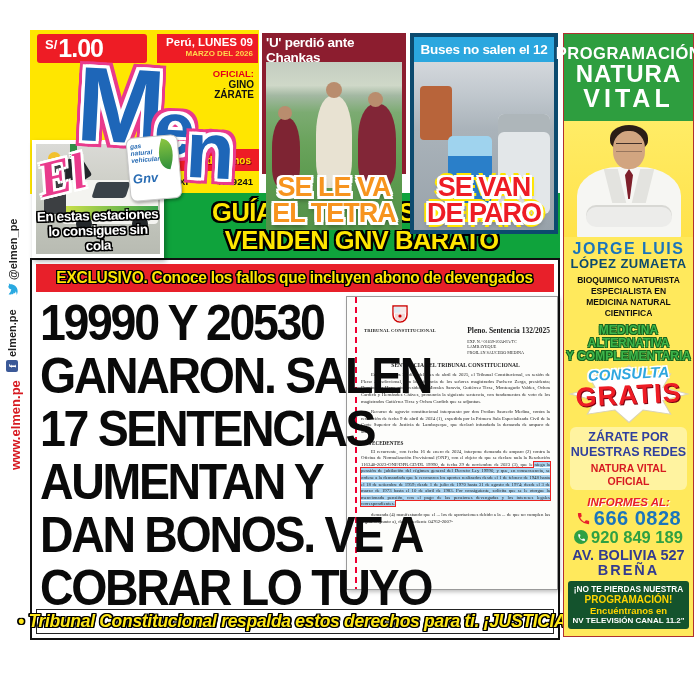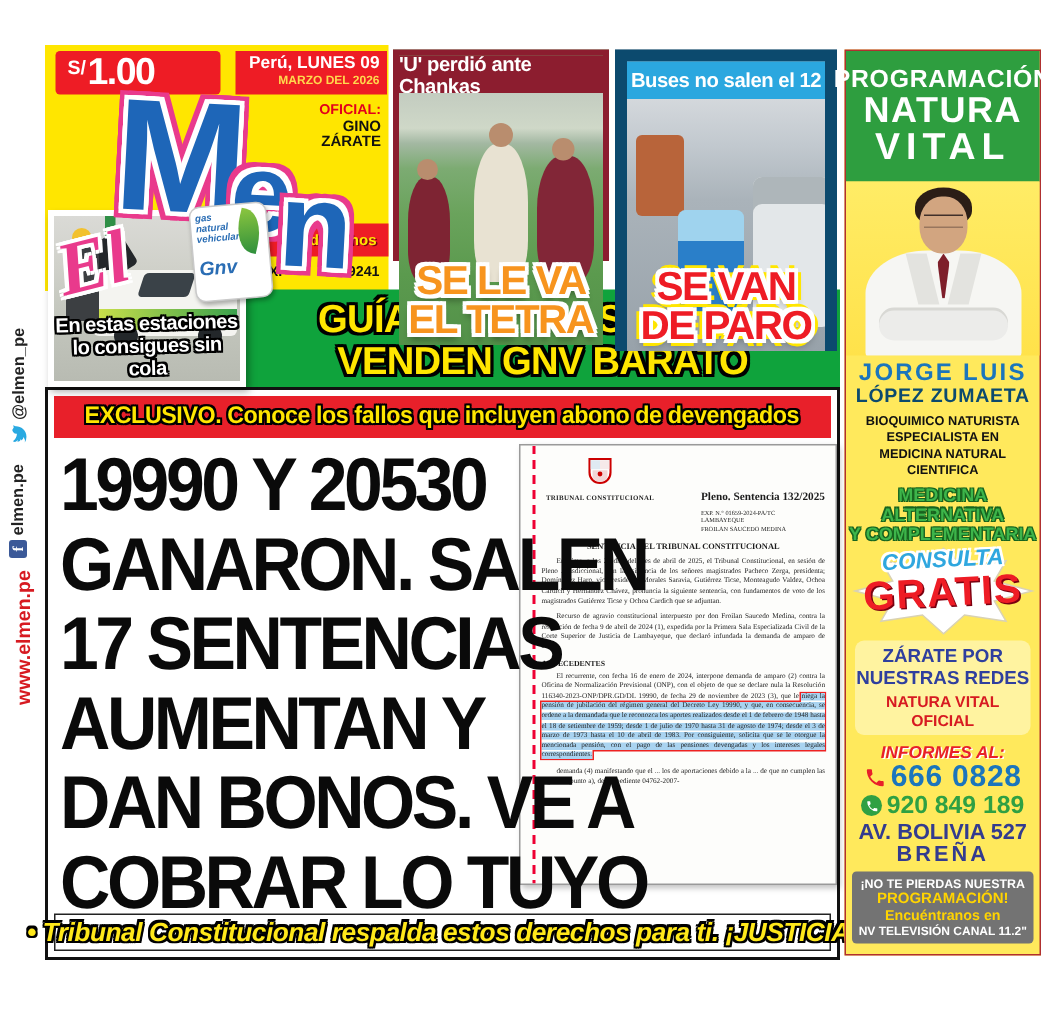--- a/index.html
+++ b/index.html
@@ -67,21 +67,21 @@
   .panel{box-sizing:border-box;}
   .soccer{left:262px;top:33px;width:144px;height:141px;border:4px solid #8C1D2F;background:#7aa870;z-index:4;}
   .soccer-kicker{height:25px;background:#8C1D2F;color:#fff;font-weight:bold;font-size:13.5px;
                  display:flex;align-items:center;justify-content:center;letter-spacing:-0.3px;}
   .soccer-photo{position:relative;height:168px;overflow:hidden;
       background:linear-gradient(180deg,#c3ccc0 0%,#cfd8c8 14%,#a3b8a2 20%,#7cab72 30%,#6aa35c 48%,#5b9a4e 72%,#539149 100%);}
   .pl{position:absolute;border-radius:42% 42% 30% 30%;}
   .head{position:absolute;border-radius:50%;background:#b98d6e;}
   .ov{position:absolute;left:0;right:0;bottom:4px;text-align:center;z-index:3;font-weight:900;line-height:26px;}
   .ov-soc{color:#F7941E;font-size:27px;letter-spacing:-1px;}
-  .bus{left:410px;top:33px;width:148px;height:201px;border:8px solid #0c4a6e;background:#aab3ba;z-index:4;}
+  .bus{left:410px;top:33px;width:148px;height:201px;border:4px solid #0c4a6e;background:#aab3ba;z-index:4;}
   .bus-kicker{height:25px;background:#2BA7DF;color:#fff;font-weight:bold;font-size:13.5px;
               display:flex;align-items:center;justify-content:center;letter-spacing:-0.3px;}
   .bus-photo{position:relative;height:168px;overflow:hidden;
       background:linear-gradient(180deg,#d4d8dc 0%,#c2c9cf 18%,#aab3ba 40%,#98a2aa 100%);}
   .ov-bus{color:#EE1C25;font-size:27px;letter-spacing:-1px;}
 
   
   .gnv-banner{left:130px;top:193px;width:430px;height:65px;background:#0FA33C;z-index:2;
               display:flex;flex-direction:column;align-items:center;justify-content:center;
               padding-left:34px;box-sizing:border-box;}
@@ -182,21 +182,21 @@
   .ad-informes{color:#E8202A;font-weight:900;font-style:italic;font-size:11.5px;margin-top:6px;
                text-shadow:1px 1px 0 #fff;}
   .ad-phone1{display:flex;align-items:center;justify-content:center;gap:3px;color:#1B75BC;
              font-weight:900;font-size:20px;letter-spacing:.5px;line-height:20px;}
   .ad-phone2{display:flex;align-items:center;justify-content:center;gap:3px;color:#2FA043;
              font-weight:900;font-size:16.5px;line-height:18px;}
   .wa-ic{width:14px;height:14px;border-radius:50%;background:#2FA043;display:inline-flex;
          align-items:center;justify-content:center;}
   .ad-addr1{color:#333B8F;font-weight:900;font-size:14.5px;line-height:15px;margin-top:2px;}
   .ad-addr2{color:#333B8F;font-weight:900;font-size:14.5px;line-height:15px;letter-spacing:2px;}
-  .ad-tv{margin:3px 4px 0;background:#737373;border-radius:3px;padding:3px 1px;}
+  .ad-tv{margin:3px 4px 0;background:#14532d;border-radius:3px;padding:3px 1px;}
   .tv1{color:#fff;font-weight:900;font-size:8.3px;line-height:10px;}
   .tv2{color:#FFD400;font-weight:900;font-size:10px;line-height:11px;}
   .tv3{color:#FFD400;font-weight:800;font-size:9.5px;line-height:11px;}
   .tv4{color:#fff;font-weight:900;font-size:8px;line-height:10px;}
 </style>
 </head>
 <body>
 
 <div class="page">
 

